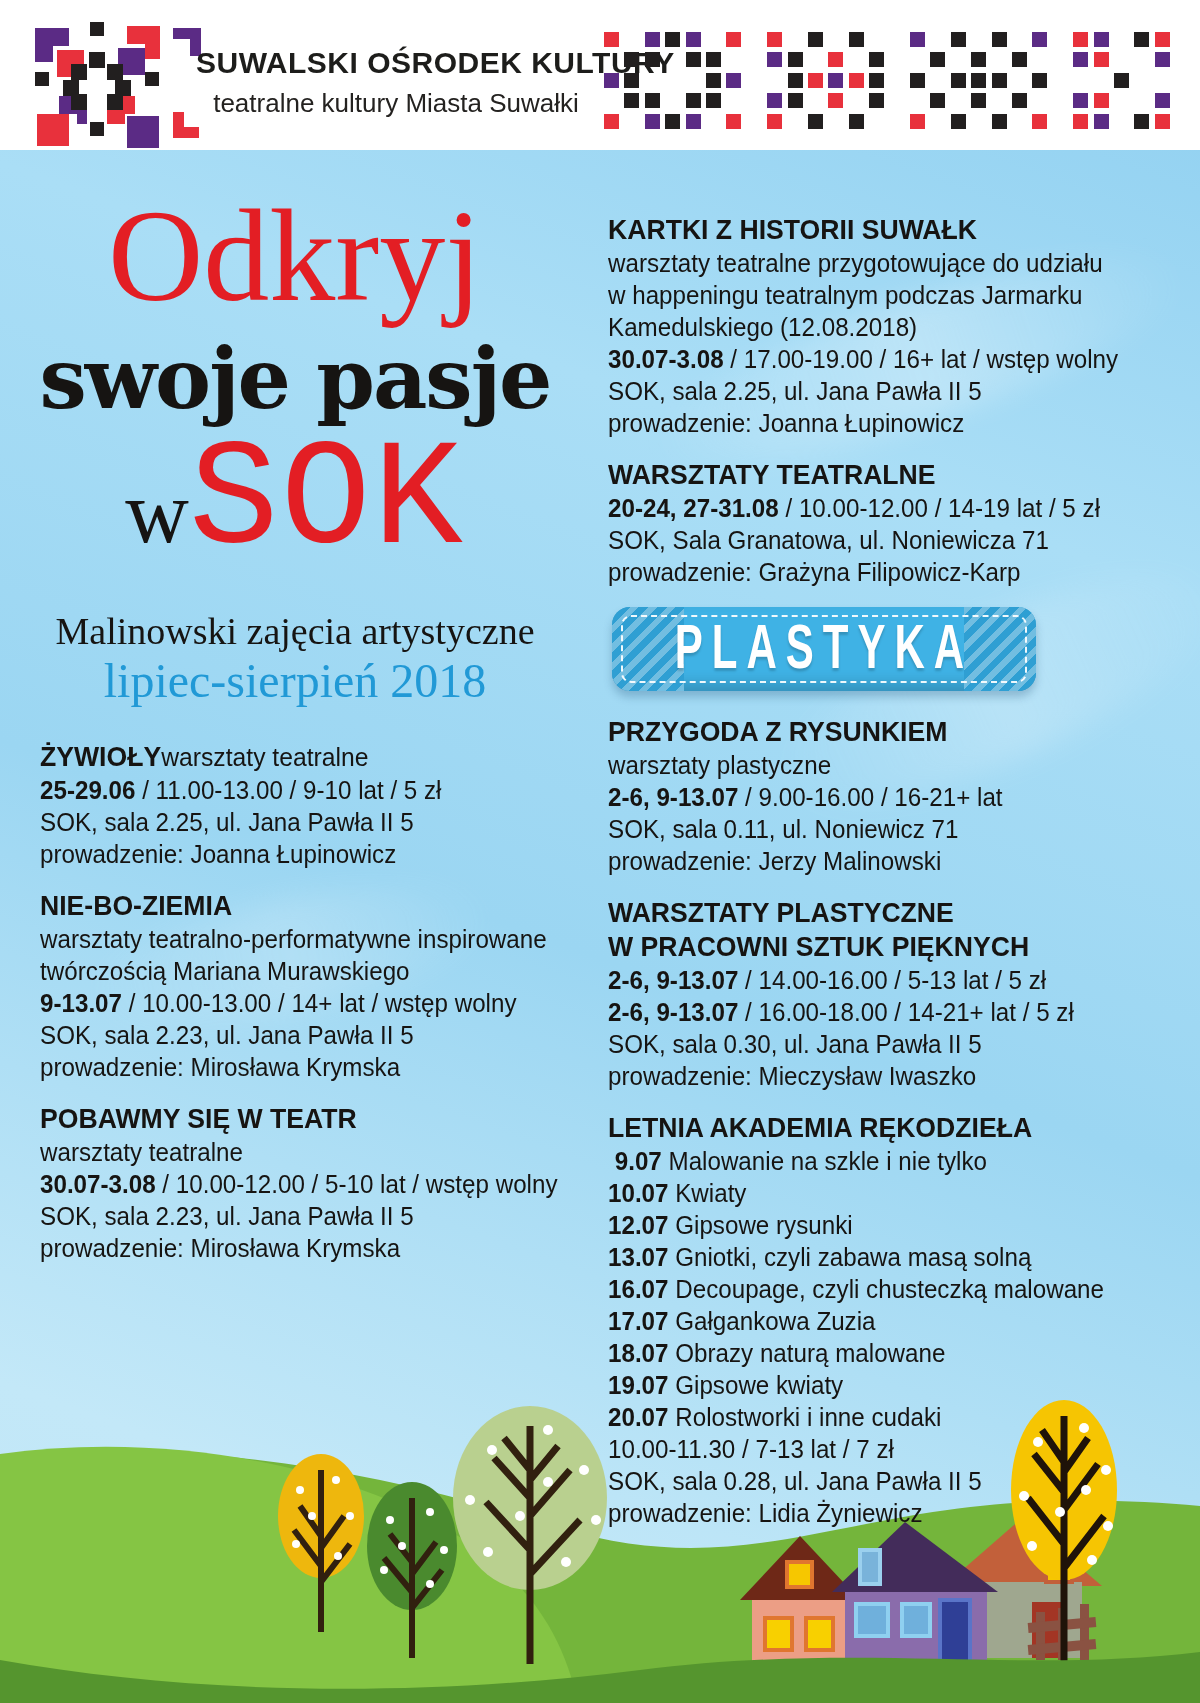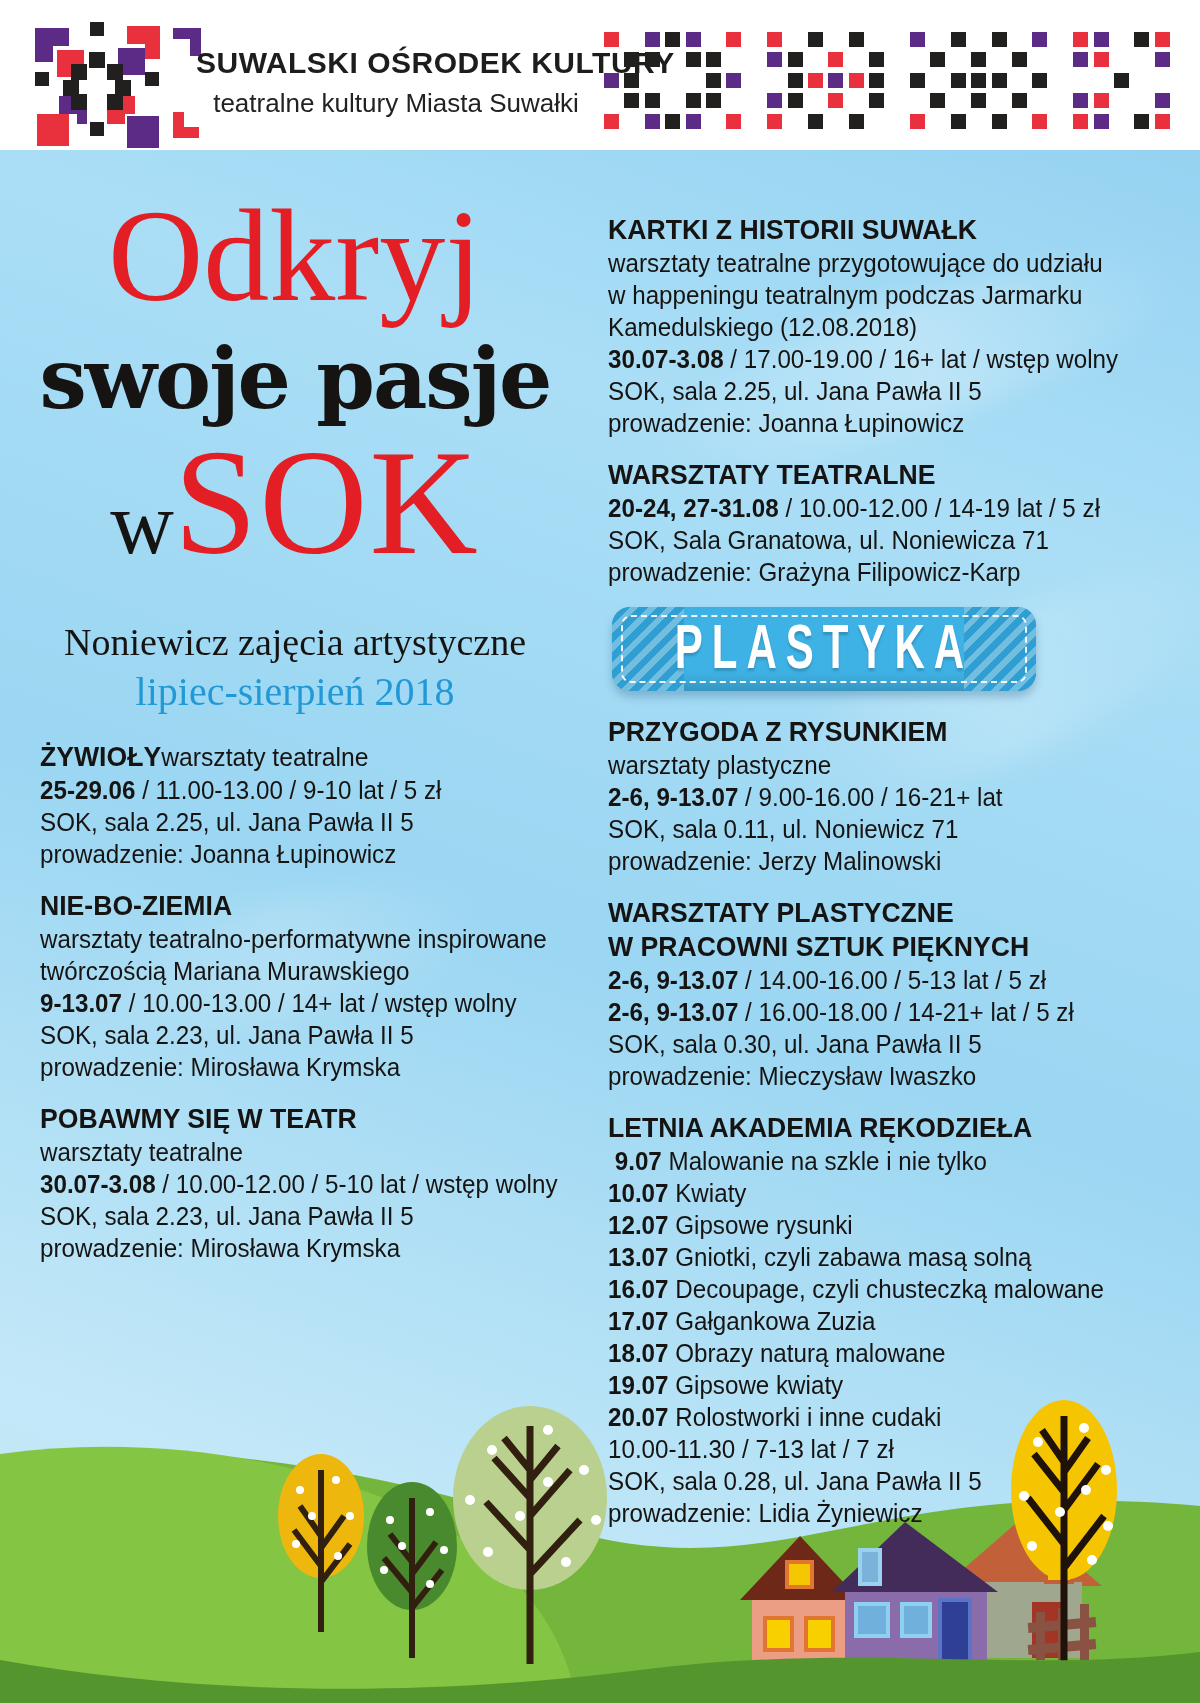--- a/index.html
+++ b/index.html
@@ -22,23 +22,23 @@
   .pattern i{position:absolute;width:15px;height:15px;}
   
   .cloud{position:absolute;background:linear-gradient(90deg,rgba(255,255,255,0),rgba(255,255,255,.55),rgba(255,255,255,0));
     filter:blur(14px);opacity:.5;z-index:1;border-radius:50%;}
   
   .hero{position:absolute;left:30px;top:188px;width:530px;text-align:center;z-index:3;}
   .hero-l1{font-family:"Liberation Serif",serif;font-size:132px;line-height:135px;color:var(--red);}
   .hero-l2{font-family:"DejaVu Serif",serif;font-weight:bold;font-size:84px;line-height:112px;letter-spacing:-2px;color:#161412;}
   .hero-l3{line-height:135px;white-space:nowrap;}
   .hero-w{font-family:"Liberation Serif",serif;font-size:88px;color:#161412;vertical-align:baseline;}
-  .hero-sok{font-family:Liberation Serif, serif;font-size:150px;color:var(--red);letter-spacing:2px;}
+  .hero-sok{font-family:Liberation Mono, monospace;font-size:150px;color:var(--red);letter-spacing:2px;}
   .hero-sub{font-family:"Liberation Serif",serif;font-size:38px;line-height:46px;color:#161412;margin-top:4px;}
-  .hero-date{font-family:"Liberation Serif",serif;font-size:40px;line-height:54px;color:var(--title-blue);}
+  .hero-date{font-family:"Liberation Serif",serif;font-size:48px;line-height:54px;color:var(--title-blue);}
   
   .banner{position:relative;height:84px;border-radius:18px;margin:0;z-index:2;
     box-shadow:0 6px 9px rgba(30,80,120,.28), inset 0 -8px 14px rgba(0,0,0,.18);}
   .banner .hatch{position:absolute;top:0;bottom:0;width:72px;z-index:1;}
   .banner .hatch.l{left:0;border-radius:18px 0 0 18px;}
   .banner .hatch.r{right:0;border-radius:0 18px 18px 0;}
   .banner .dash{position:absolute;left:9px;right:9px;top:8px;bottom:8px;border:2px dashed rgba(255,255,255,.92);
     border-radius:10px;z-index:3;}
   .banner .lbl{position:absolute;left:0;right:0;top:50%;transform:translateY(-54%) scaleY(1.5);
     text-align:center;color:#fff;font-weight:bold;font-size:42px;letter-spacing:9px;z-index:2;
@@ -50,21 +50,21 @@
   
   .left-col{position:absolute;left:40px;top:740px;width:522px;z-index:3;}
   .right-col{position:absolute;left:608px;top:195px;width:570px;z-index:3;}
   .right-col{padding-top:18px;}
   .ev{margin-bottom:19px;}
   .ev h3{font-size:28px;line-height:34px;font-weight:bold;color:#161412;transform:scaleX(.95);transform-origin:left center;white-space:nowrap;}
   .ev h3 .ts{font-weight:normal;font-size:26px;}
   .ev p{font-size:26px;line-height:32px;color:#161412;transform:scaleX(.93);transform-origin:left center;white-space:nowrap;}
   .ev p b{font-weight:bold;}
   .left-col .banner{margin-bottom:22px;}
-  .right-col .banner{margin-top:16px;margin-bottom:24px;width:424px;margin-left:4px;border-radius:19px;}
+  .right-col .banner{margin-top:16px;margin-bottom:24px;width:424px;margin-left:4px;}
   
   .landscape{position:absolute;left:0;top:1330px;width:1200px;height:373px;z-index:2;}
 </style>
 </head>
 <body>
 
 <div id="poster">
 
   <div class="header">
     <div class="logo">
@@ -183,21 +183,21 @@
   </div>
 
   <div class="cloud" style="left:640px;top:300px;width:560px;height:120px;transform:rotate(-18deg);"></div>
   <div class="cloud" style="left:760px;top:620px;width:480px;height:140px;transform:rotate(-24deg);opacity:.38;"></div>
   <div class="cloud" style="left:80px;top:900px;width:420px;height:110px;transform:rotate(-12deg);opacity:.3;"></div>
 
   <div class="hero">
     <div class="hero-l1">Odkryj</div>
     <div class="hero-l2">swoje pasje</div>
     <div class="hero-l3"><span class="hero-w">w</span><span class="hero-sok">SOK</span></div>
-    <div class="hero-sub">Noniewicz zajęcia artystyczne</div>
+    <div class="hero-sub">Malinowski zajęcia artystyczne</div>
     <div class="hero-date">lipiec-sierpień 2018</div>
   </div>
 
   <div class="left-col">
     <div id="left-events">
         <div class="ev">
           <h3><span>ŻYWIOŁY</span><span class="ts">warsztaty teatralne</span></h3>
           <p><b>25-29.06</b><span> / 11.00-13.00 / 9-10 lat / 5 zł</span></p>
           <p><span>SOK, sala 2.25, ul. Jana Pawła II 5</span></p>
           <p><span>prowadzenie: Joanna Łupinowicz</span></p>

